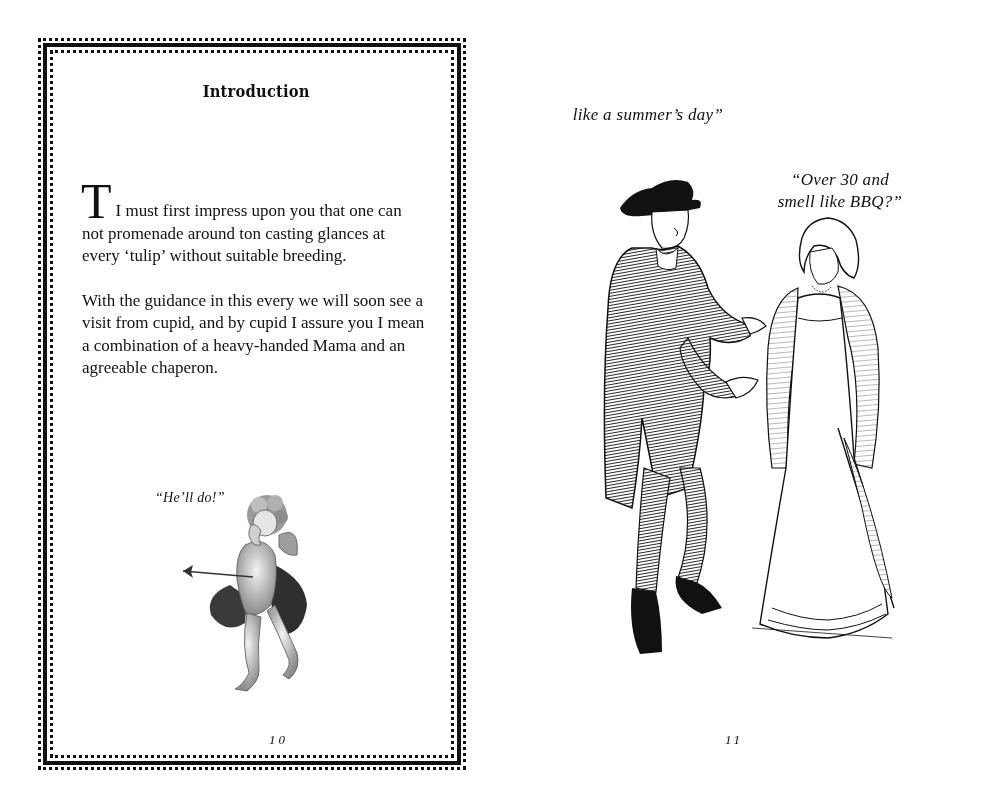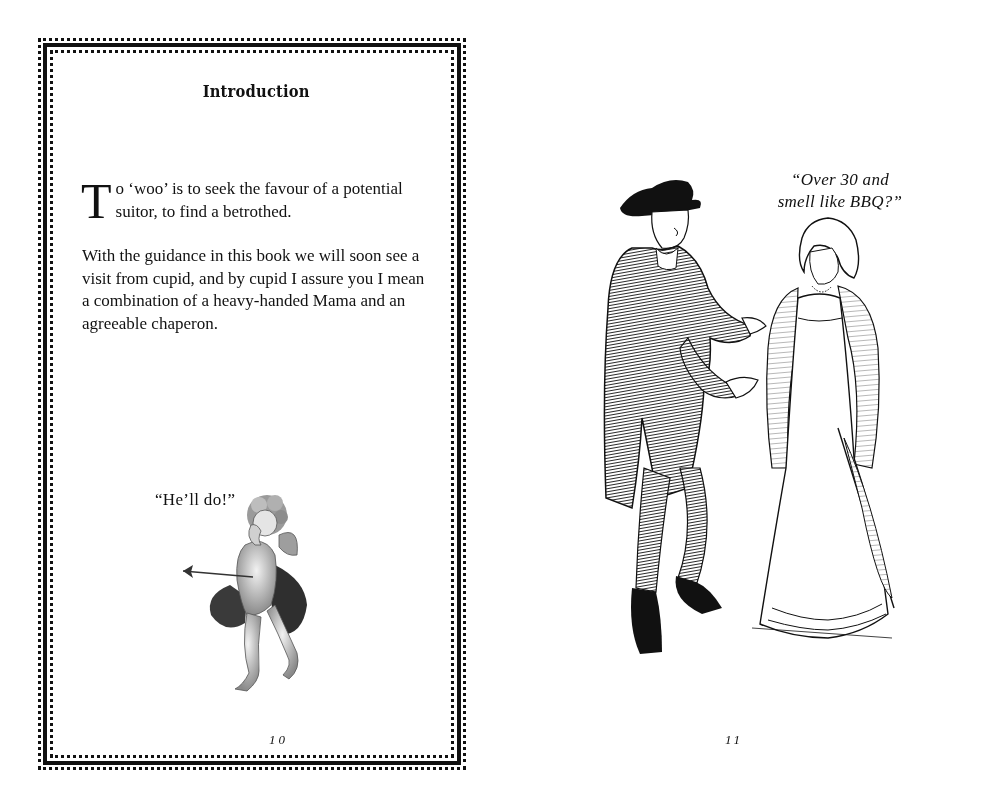--- a/index.html
+++ b/index.html
@@ -40,21 +40,21 @@
       font-size: 17px; line-height: 22.5px;
     }
     .para { margin: 0 0 22px 0; }
     .dropcap {
       float: left; font-size: 50px; line-height: 40px; margin: 3px 4px 0 -1px;
       font-family: "Liberation Serif", serif;
     }
 
     .cupid-quote {
       position: absolute; left: 105px; top: 440px;
-      font-size: 17px; letter-spacing: 0.3px;
+      font-style: italic; font-size: 14px; letter-spacing: 0.3px;
     }
     .cupid {
       position: absolute; left: 125px; top: 435px; width: 140px; height: 215px;
     }
     .page-num {
       position: absolute; font-style: italic; font-size: 13px; letter-spacing: 3px;
     }
     .page-num.left { left: 190px; top: 682px; margin-left: 29px; }
     .page-num.right { left: 725px; top: 732px; }
 
@@ -76,23 +76,24 @@
 
   <div class="frame-outer-dots"></div>
   <div class="frame-solid"></div>
   <div class="frame-inner-dots"></div>
 
   <div class="page-left">
     <div class="title"><span>Introduction</span></div>
 
     <div class="body-text">
       <p class="para">
-        <span class="dropcap">T</span><span>o ‘woo’ is to seek the favour of a potential suitor, to find a betrothed.</span>
+        <span class="dropcap">T</span>
       </p>
-      <p class="para">With the guidance in this book we will soon see a visit from cupid, and by cupid I assure you I mean a combination of a heavy-handed Mama and an agreeable chaperon.</p>
+      <p class="para">I must first impress upon you that one can not promenade around ton casting glances at every ‘tulip’ without suitable breeding.</p>
+      <p class="para">With the guidance in this every we will soon see a visit from cupid, and by cupid I assure you I mean a combination of a heavy-handed Mama and an agreeable chaperon.</p>
     </div>
 
     <svg class="cupid" viewBox="0 0 140 215">
       <defs>
         <radialGradient id="skin" cx="50%" cy="40%" r="60%">
           <stop offset="0%" stop-color="#f2f2f2"></stop>
           <stop offset="100%" stop-color="#8a8a8a"></stop>
         </radialGradient>
       </defs>
 
@@ -117,20 +118,21 @@
 
       <path d="M72 128 Q66 160 74 188 Q68 200 60 204 L72 206 Q84 196 84 186 Q82 160 86 132 Z" fill="url(#skin)" stroke="#555" stroke-width="0.8"></path>
       <path d="M92 126 Q104 150 112 170 Q118 180 108 190 L114 194 Q126 184 122 168 Q112 146 100 120 Z" fill="url(#skin)" stroke="#555" stroke-width="0.8"></path>
     </svg>
     <div class="cupid-quote">“He’ll do!”</div>
 
     <div class="page-num left">10</div>
   </div>
 
   <div class="quote-right one">
+    <div>like a summer’s day”</div>
   </div>
   <div class="quote-right two">
     <div>“Over 30 and</div>
     <div>smell like BBQ?”</div>
   </div>
 
   <svg class="illustration" viewBox="0 0 315 495">
     <defs>
       <pattern id="hatch" width="3" height="3" patternUnits="userSpaceOnUse" patternTransform="rotate(80)">
         <rect width="3" height="3" fill="#fff"></rect>

